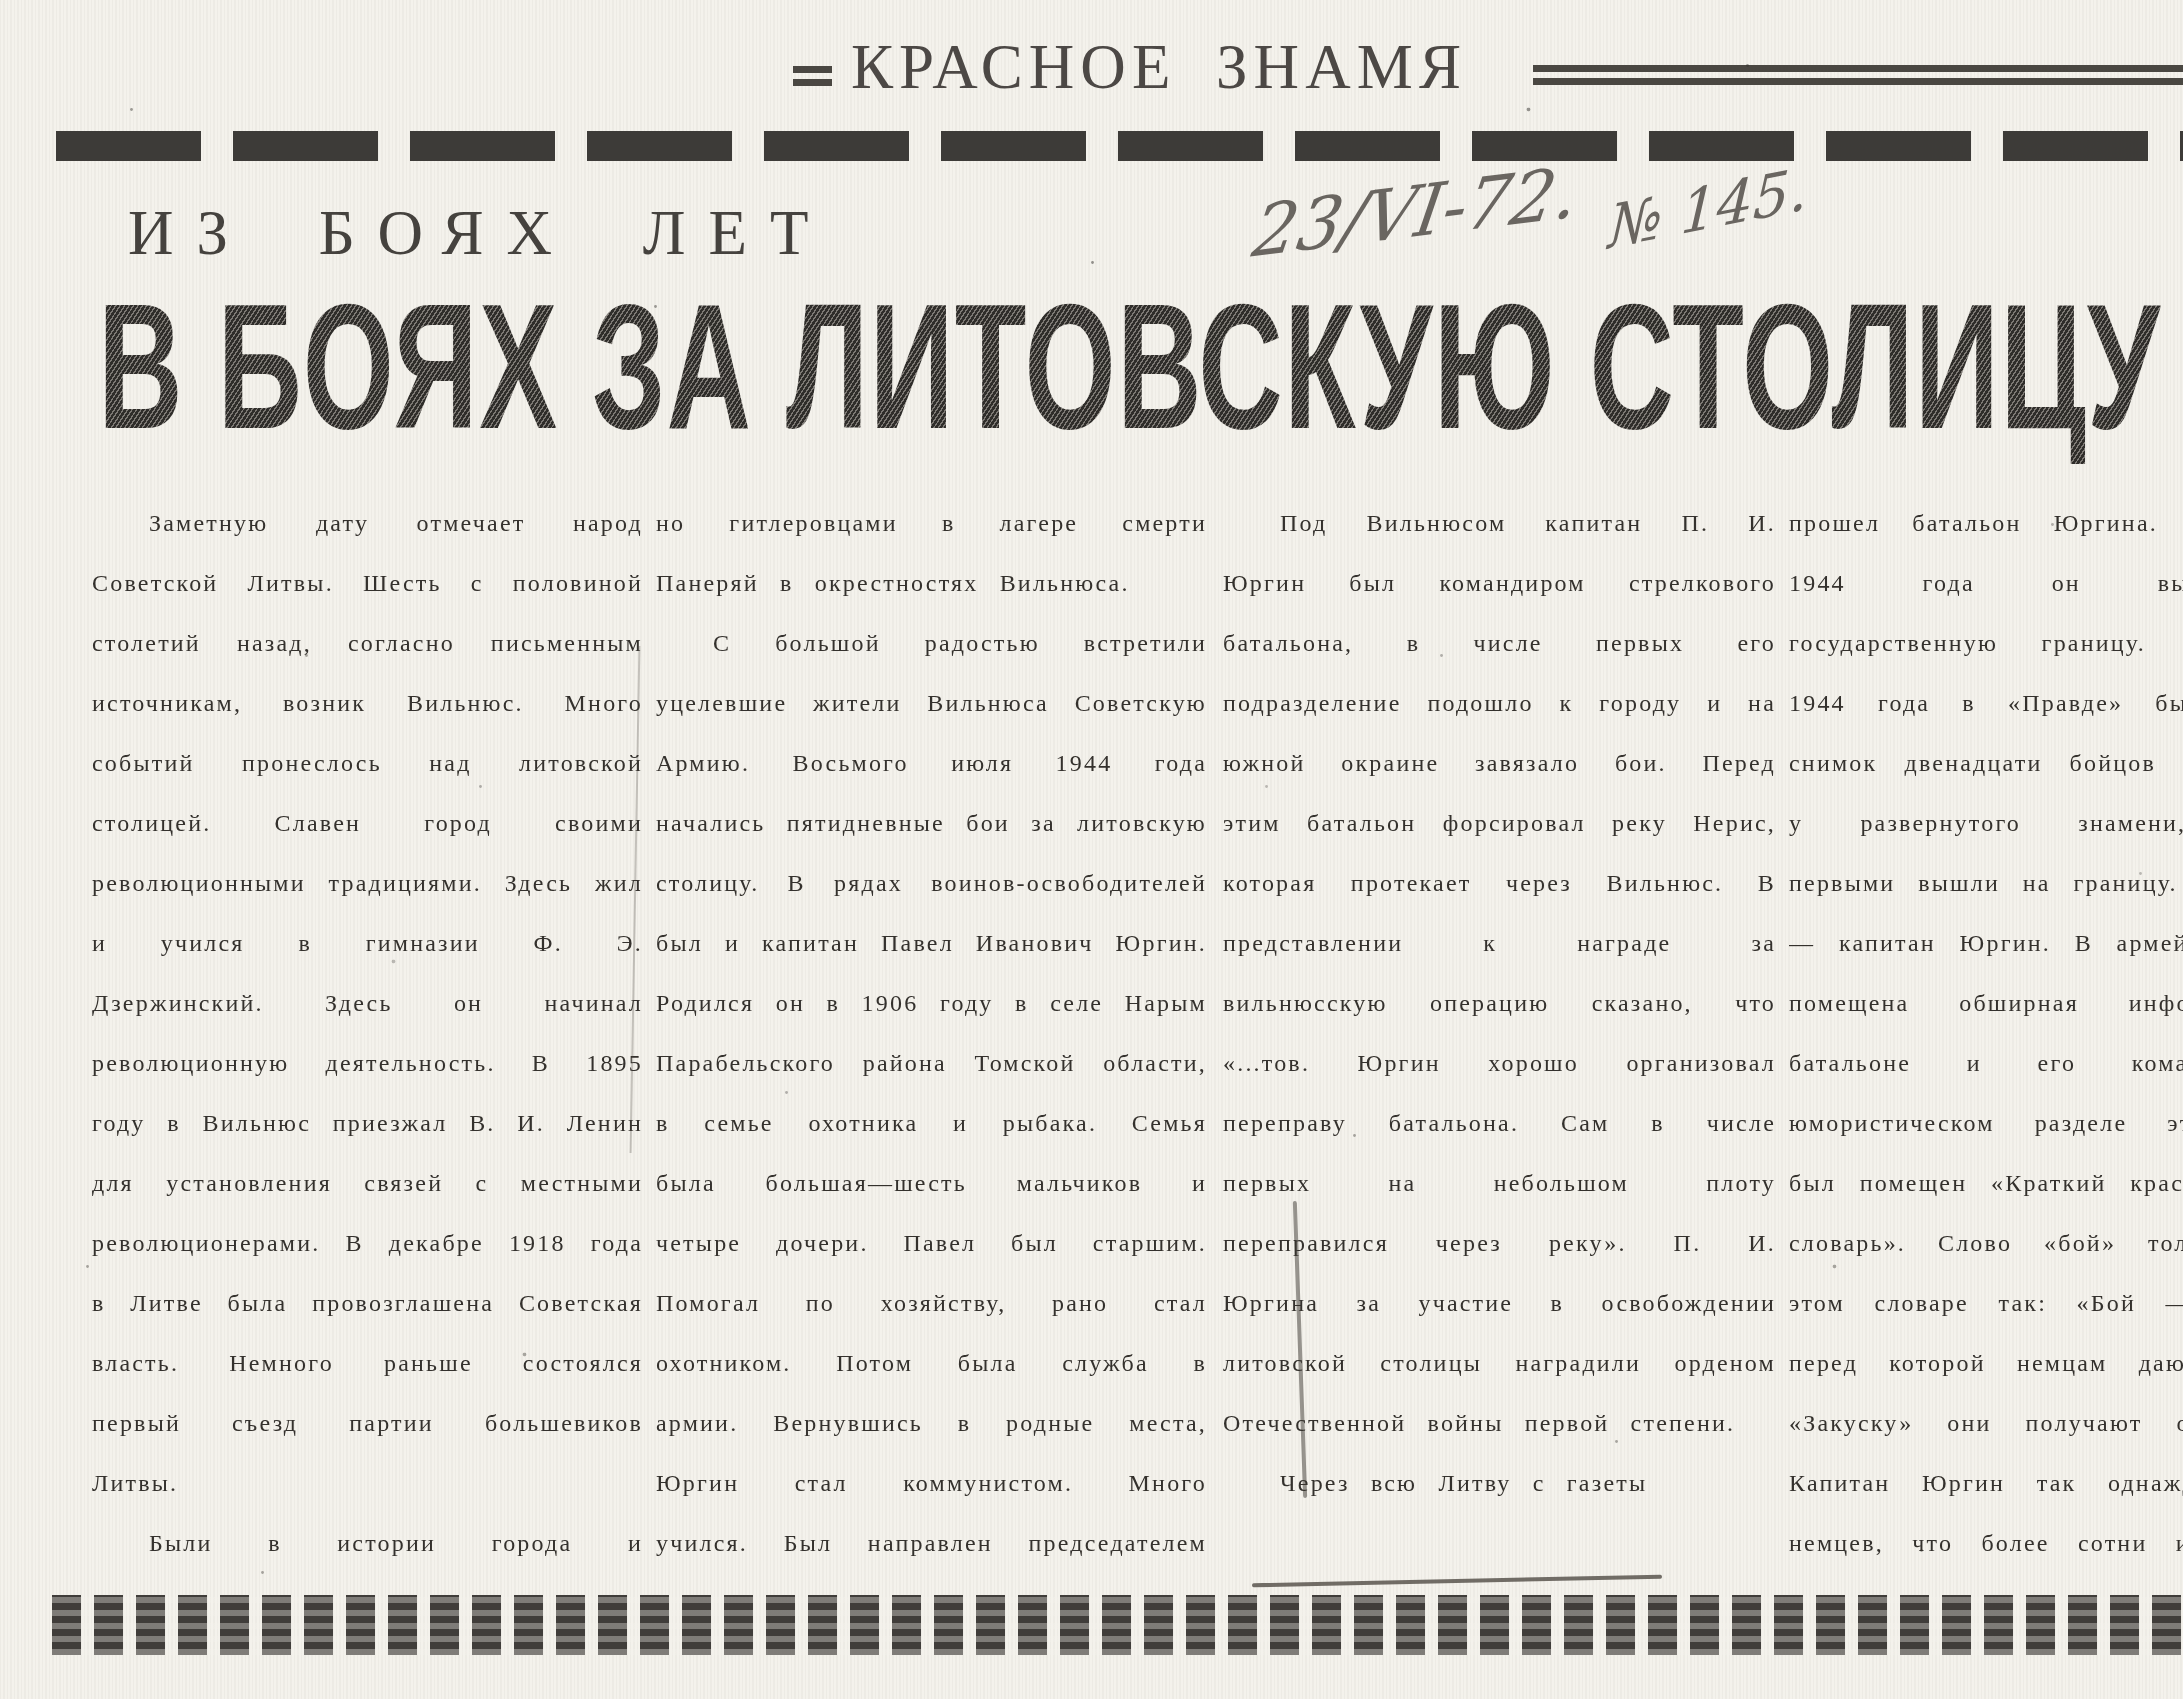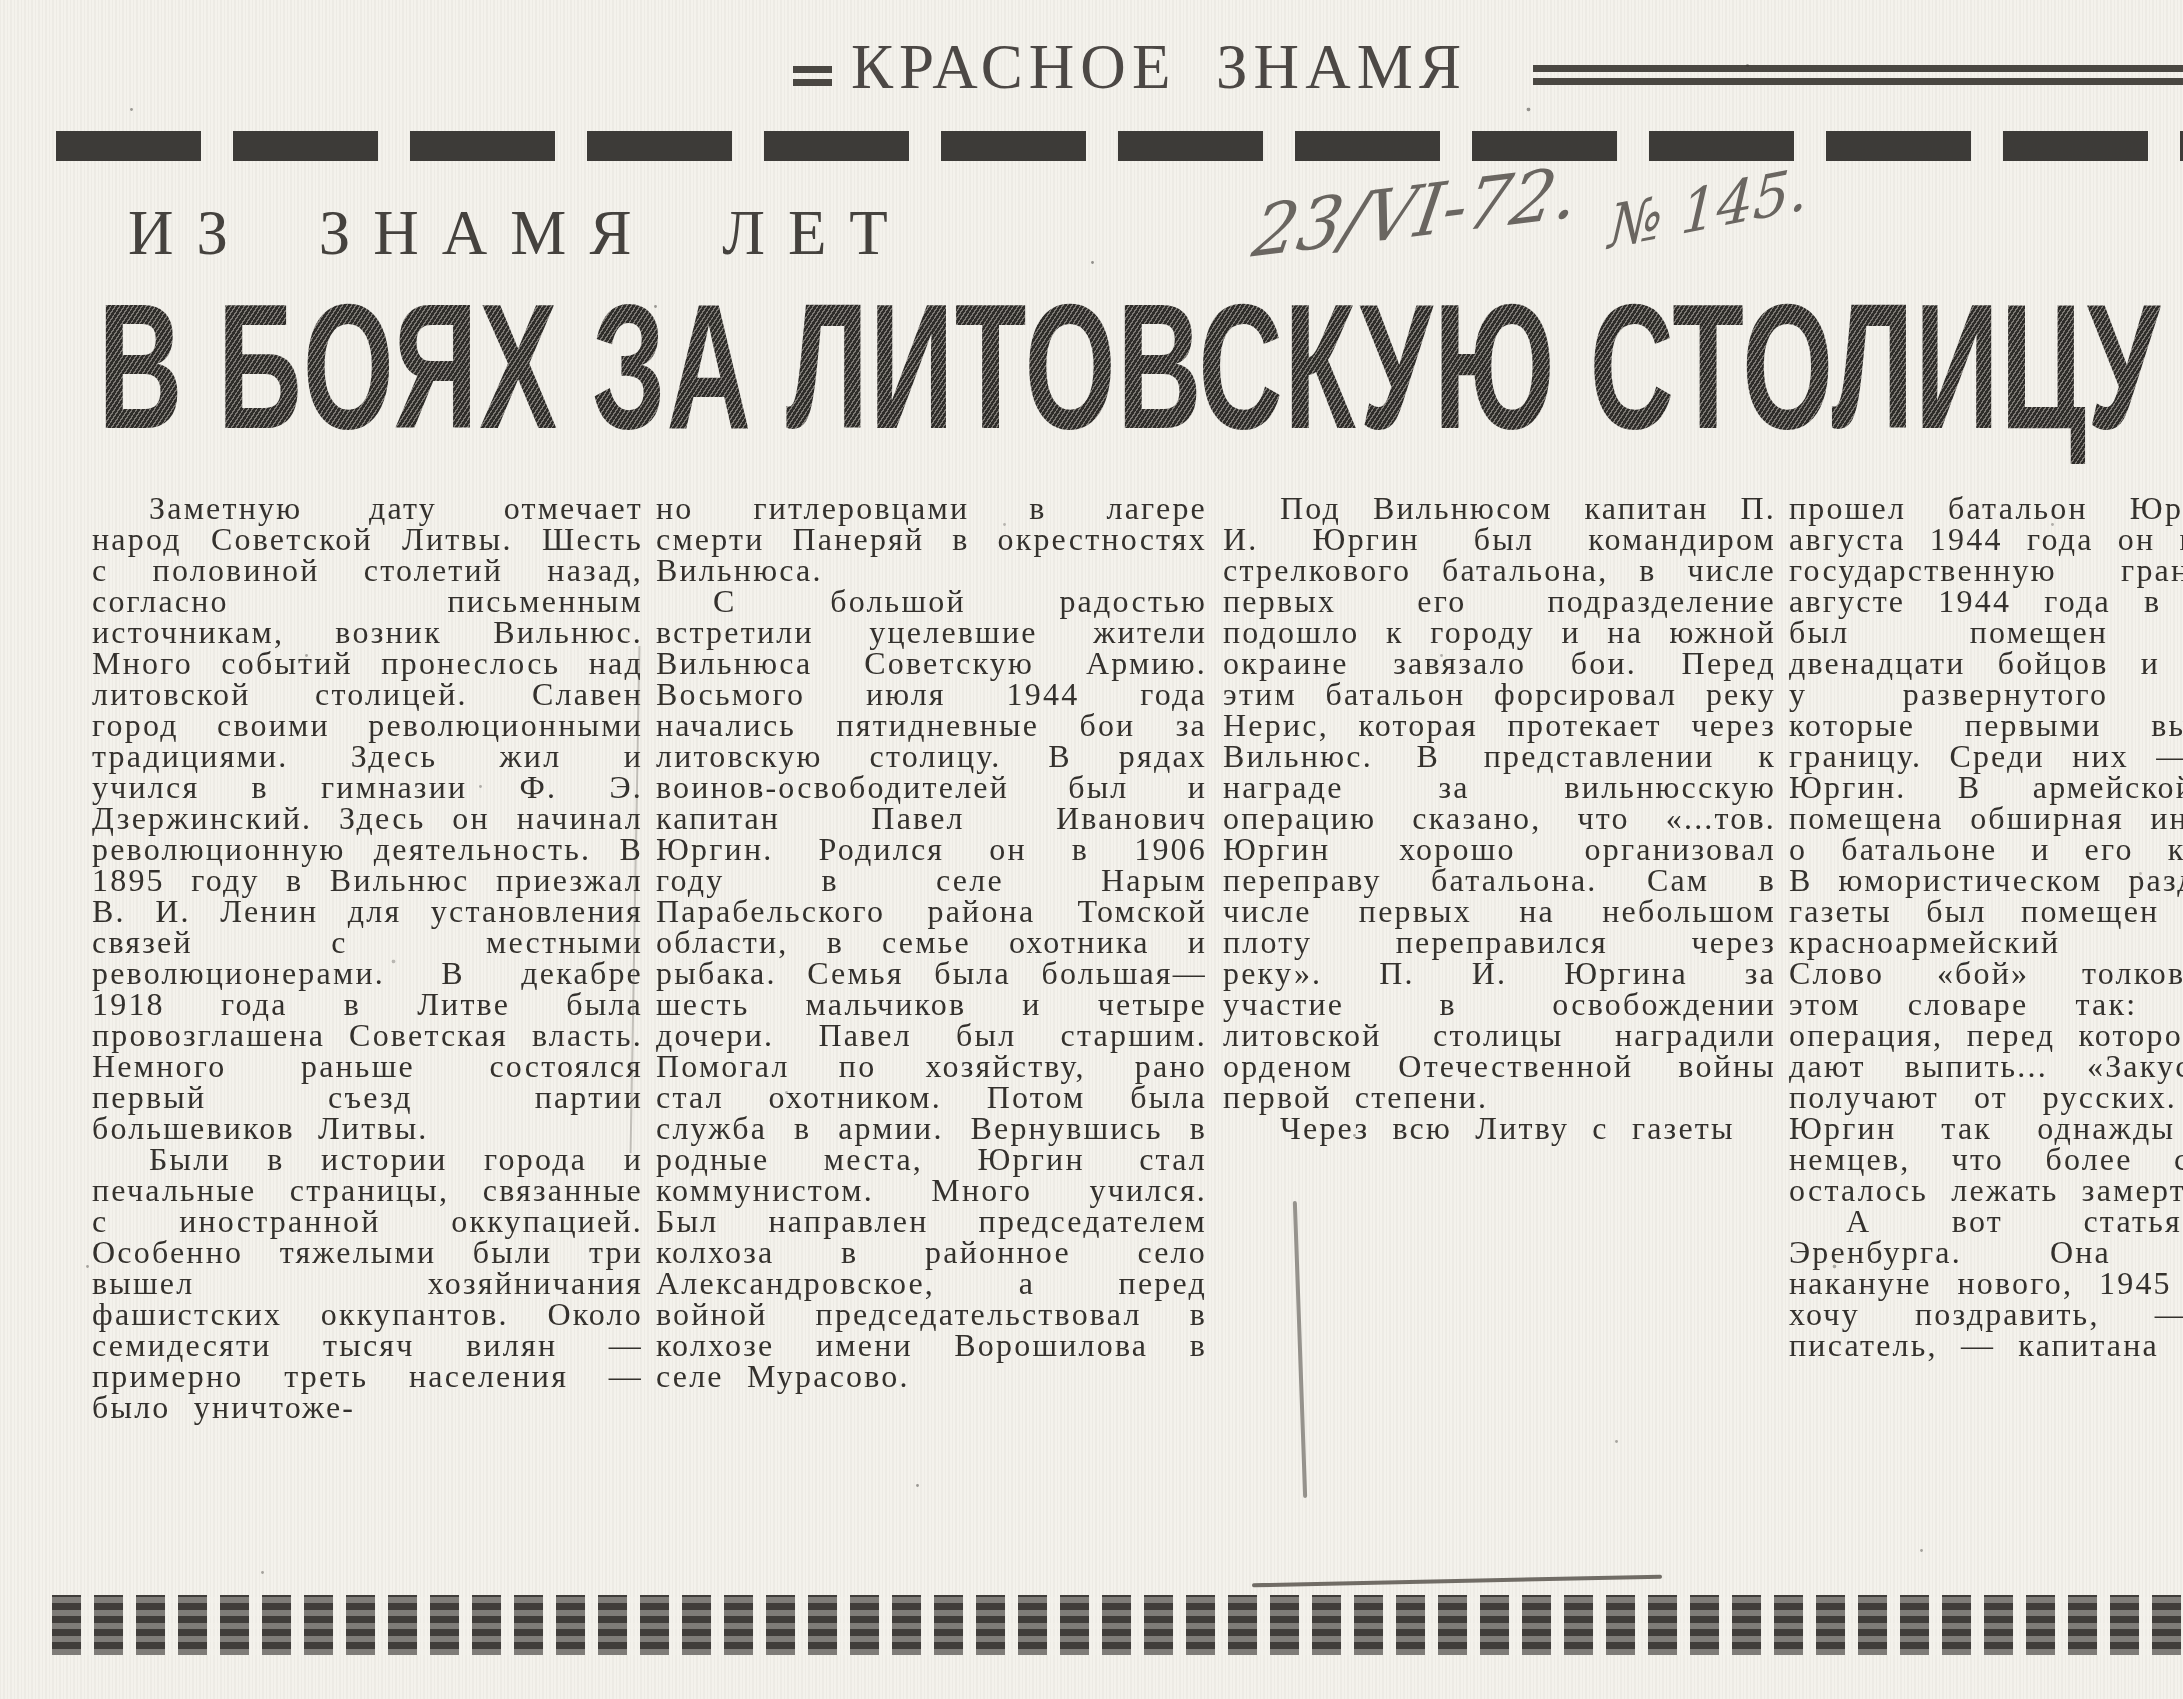--- a/index.html
+++ b/index.html
@@ -58,21 +58,21 @@
   }
   @supports ((-webkit-background-clip: text)) {
     .headline span{
       background:repeating-linear-gradient(135deg,#2f2d2a 0 3.1px,#7d7974 3.1px 4.8px);
       -webkit-background-clip:text;background-clip:text;color:transparent;
     }
   }
   
   .col{
     position:absolute;overflow:hidden;
-    font-size:32px;line-height:31px;
+    font-size:24px;line-height:60px;
     letter-spacing:2.2px;word-spacing:13px;
     text-align:justify;
   }
   .col p{margin:0;}
   .col p.ind{text-indent:57px;}
   .col-1{left:92px; top:493px;width:551px;height:1100px;}
   .col-2{left:656px;top:493px;width:551px;height:1100px;}
   .col-3{left:1223px;top:493px;width:553px;height:1100px;}
   .col-4{left:1789px;top:493px;width:553px;height:1100px;}
   
@@ -103,21 +103,21 @@
 <body>
 
 <div class="page">
 
   <div class="masthead-title">КРАСНОЕ ЗНАМЯ</div>
   <div class="double-rule rule-left"></div>
   <div class="double-rule rule-right"></div>
 
   <div class="top-dashed-rule"></div>
 
-  <div class="kicker">ИЗ ЗНАМЯ ЛЕТ</div>
+  <div class="kicker">ИЗ БОЯХ ЛЕТ</div>
   <div class="handwriting hw-date">23/VI-72.</div>
   <div class="handwriting hw-num">№ 145.</div>
 
   <h1 class="headline" style="margin:0;"><span>В БОЯХ ЗА ЛИТОВСКУЮ СТОЛИЦУ</span></h1>
 
   <div class="col col-1">
     <p class="ind">Заметную дату отмечает народ Советской Литвы. Шесть с половиной столетий назад, согласно письменным источникам, возник Вильнюс. Много событий пронеслось над литовской столицей. Славен город своими революционными традициями. Здесь жил и учился в гимназии Ф. Э. Дзержинский. Здесь он начинал революционную деятельность. В 1895 году в Вильнюс приезжал В. И. Ленин для установления связей с местными революционерами. В декабре 1918 года в Литве была провозглашена Советская власть. Немного раньше состоялся первый съезд партии большевиков Литвы.</p>
     <p class="ind">Были в истории города и печальные страницы, связанные с иностранной оккупацией. Особенно тяжелыми были три вышел хозяйничания фашистских оккупантов. Около семидесяти тысяч вилян — примерно треть населения — было уничтоже-</p>
   </div>
 

